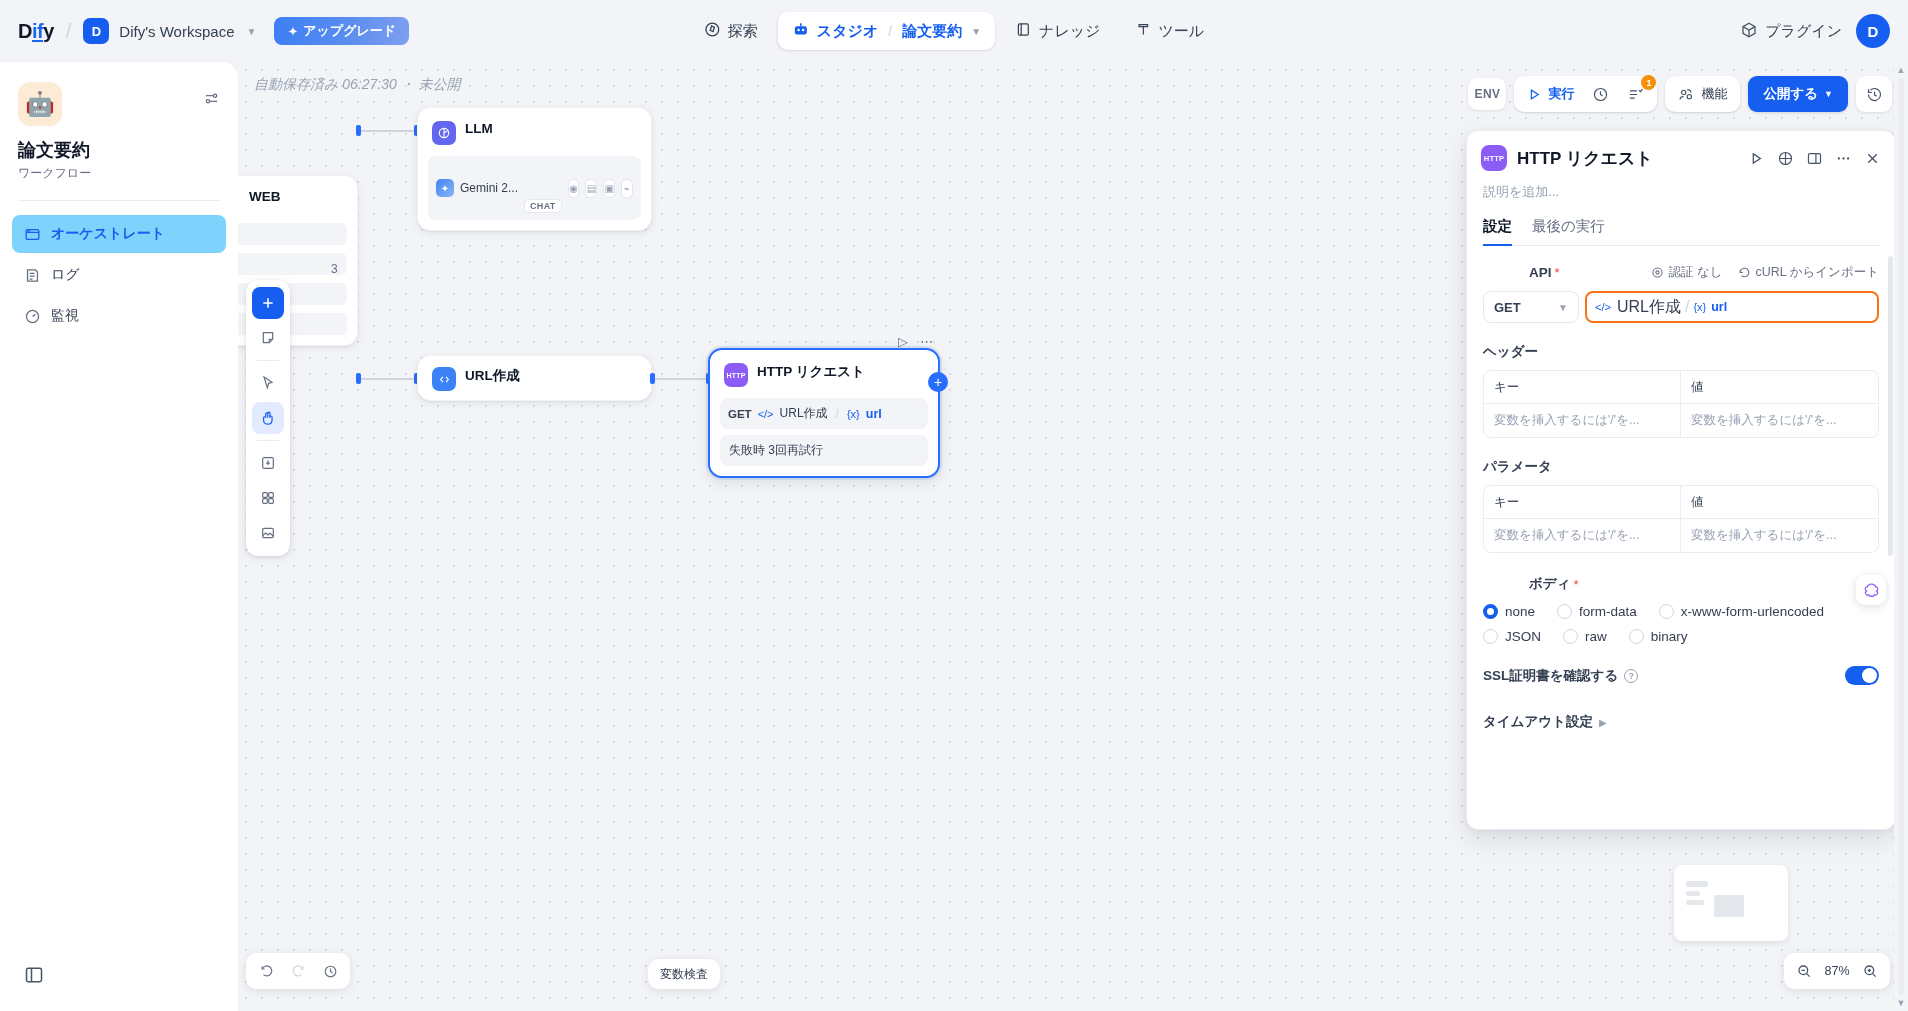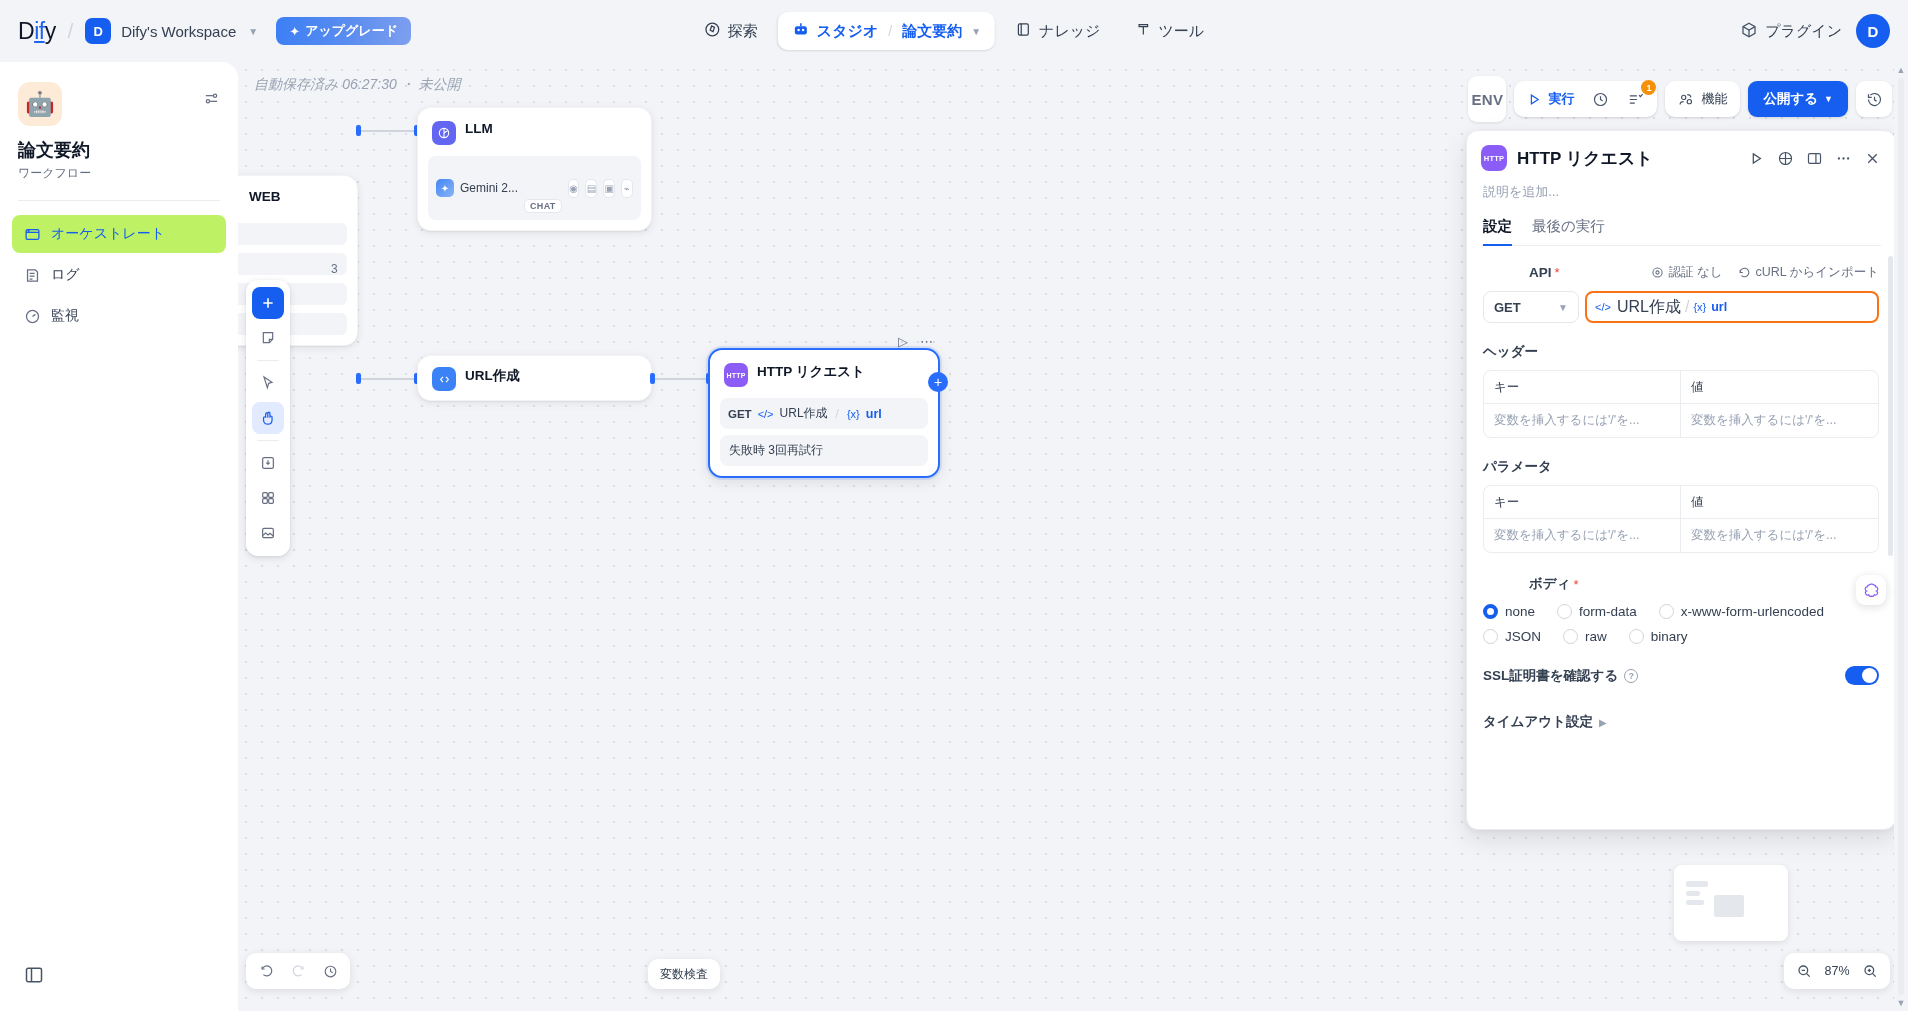--- a/index.html
+++ b/index.html
@@ -15,21 +15,21 @@
 
   
   .topbar {
     position: absolute; top: 0; left: 0; width: 1908px; height: 62px;
     background: #f2f4f7;
     display: flex; align-items: center;
     z-index: 40;
   }
   .brand-zone { display: flex; align-items: center; padding-left: 18px; gap: 10px; }
   .dify-logo {
-    font-size: 23px; font-weight: 400; letter-spacing: -0.5px;
+    font-size: 20px; font-weight: 700; letter-spacing: -0.5px;
     color: #101828; line-height: 1; text-align: center;
   }
   .dify-logo .mid { color: #1c64f2; text-decoration: underline; text-underline-offset: 2px; }
   .brand-sep { color: #d0d5dd; font-size: 20px; margin: 0 2px; }
   .ws-badge {
     width: 26px; height: 26px; border-radius: 7px; background: #155eef;
     color: #fff; font-size: 13px; font-weight: 600;
     display: flex; align-items: center; justify-content: center;
   }
   .ws-name { font-size: 15px; color: #354052; font-weight: 500; }
@@ -92,21 +92,21 @@
     position: absolute; top: 28px; right: 18px;
     color: #676f83; cursor: pointer;
   }
   .divider { height: 1px; background: #eaecf0; margin: 18px 18px 0 18px; }
   .nav-list { padding: 14px 12px 0 12px; display: flex; flex-direction: column; gap: 3px; }
   .side-item {
     display: flex; align-items: center; gap: 10px;
     height: 38px; padding: 0 12px; border-radius: 8px;
     font-size: 14px; color: #354052; cursor: pointer;
   }
-  .side-item.active { background: #bef264; color: #155eef; font-weight: 400; }
+  .side-item.active { background: #7dd3fc; color: #155eef; font-weight: 700; }
   .side-item .s-ico { display: flex; align-items: center; color: #667085; }
   .side-item.active .s-ico { color: #155eef; }
   .sidebar-bottom { margin-top: auto; padding: 0 0 22px 24px; }
 
   
   .canvas {
     position: absolute; top: 62px; left: 238px;
     width: 1670px; height: 949px;
     background-color: #f2f4f7;
     background-image: radial-gradient(#d7dbe3 1px, transparent 1px);
@@ -249,24 +249,24 @@
     box-shadow: 0 1px 3px rgba(16,24,40,.10), 0 1px 2px rgba(16,24,40,.06);
     display: flex; align-items: center; padding: 0 5px; gap: 2px;
   }
   .ctb-btn {
     height: 28px; border-radius: 7px; padding: 0 8px;
     display: flex; align-items: center; gap: 6px;
     font-size: 13px; color: #354052; cursor: pointer; position: relative;
   }
   .ctb-btn.run { color: #155eef; font-weight: 600; }
   .env-pill {
-    background: #fff; border-radius: 9px; width: 38px; height: 46px;
+    background: #fff; border-radius: 9px; width: 38px; height: 32px;
     box-shadow: 0 1px 3px rgba(16,24,40,.10);
     display: flex; align-items: center; justify-content: center;
-    font-size: 15px; font-weight: 700; color: #676f83; letter-spacing: .4px; cursor: pointer;
+    font-size: 12px; font-weight: 700; color: #676f83; letter-spacing: .4px; cursor: pointer;
   }
   .dot-badge {
     position: absolute; top: -5px; right: -4px;
     min-width: 15px; height: 15px; border-radius: 8px; background: #f79009;
     color: #fff; font-size: 9px; font-weight: 700;
     display: flex; align-items: center; justify-content: center; padding: 0 4px;
   }
   .publish-btn {
     background: #155eef; color: #fff; border: none; border-radius: 9px;
     height: 36px; padding: 0 15px; font-size: 13.5px; font-weight: 600;

